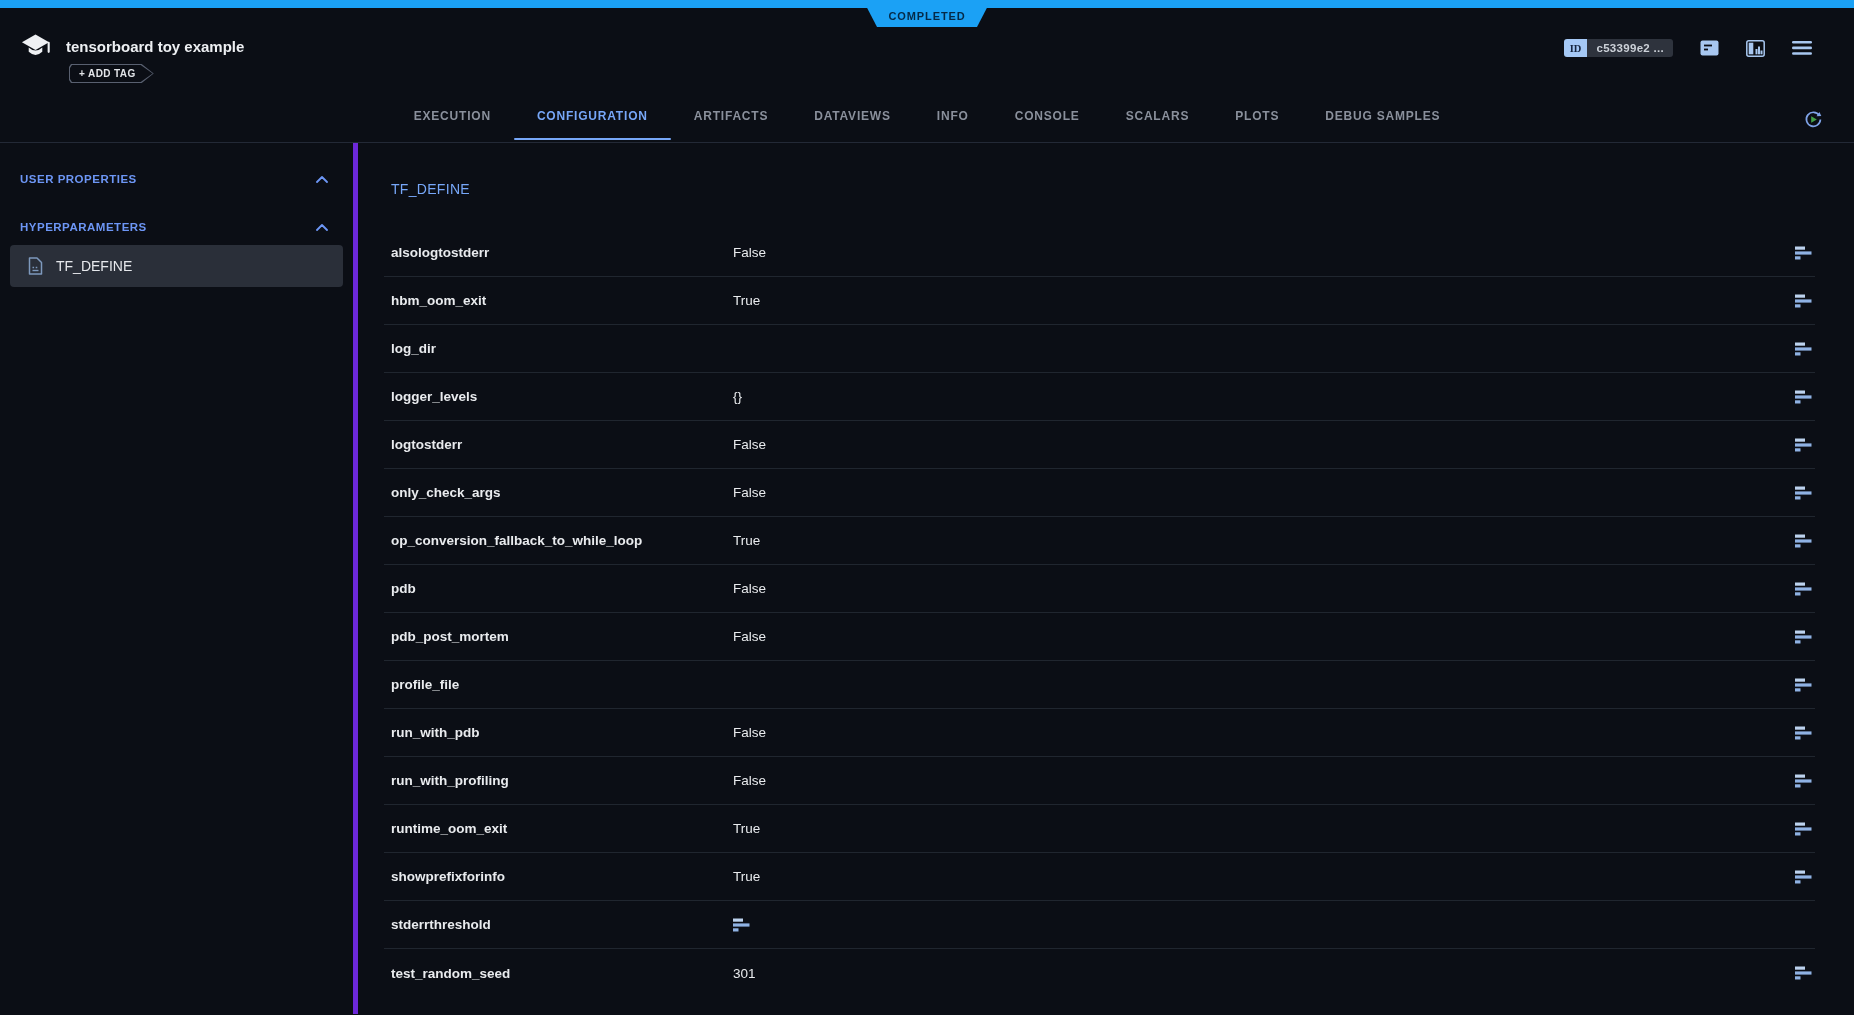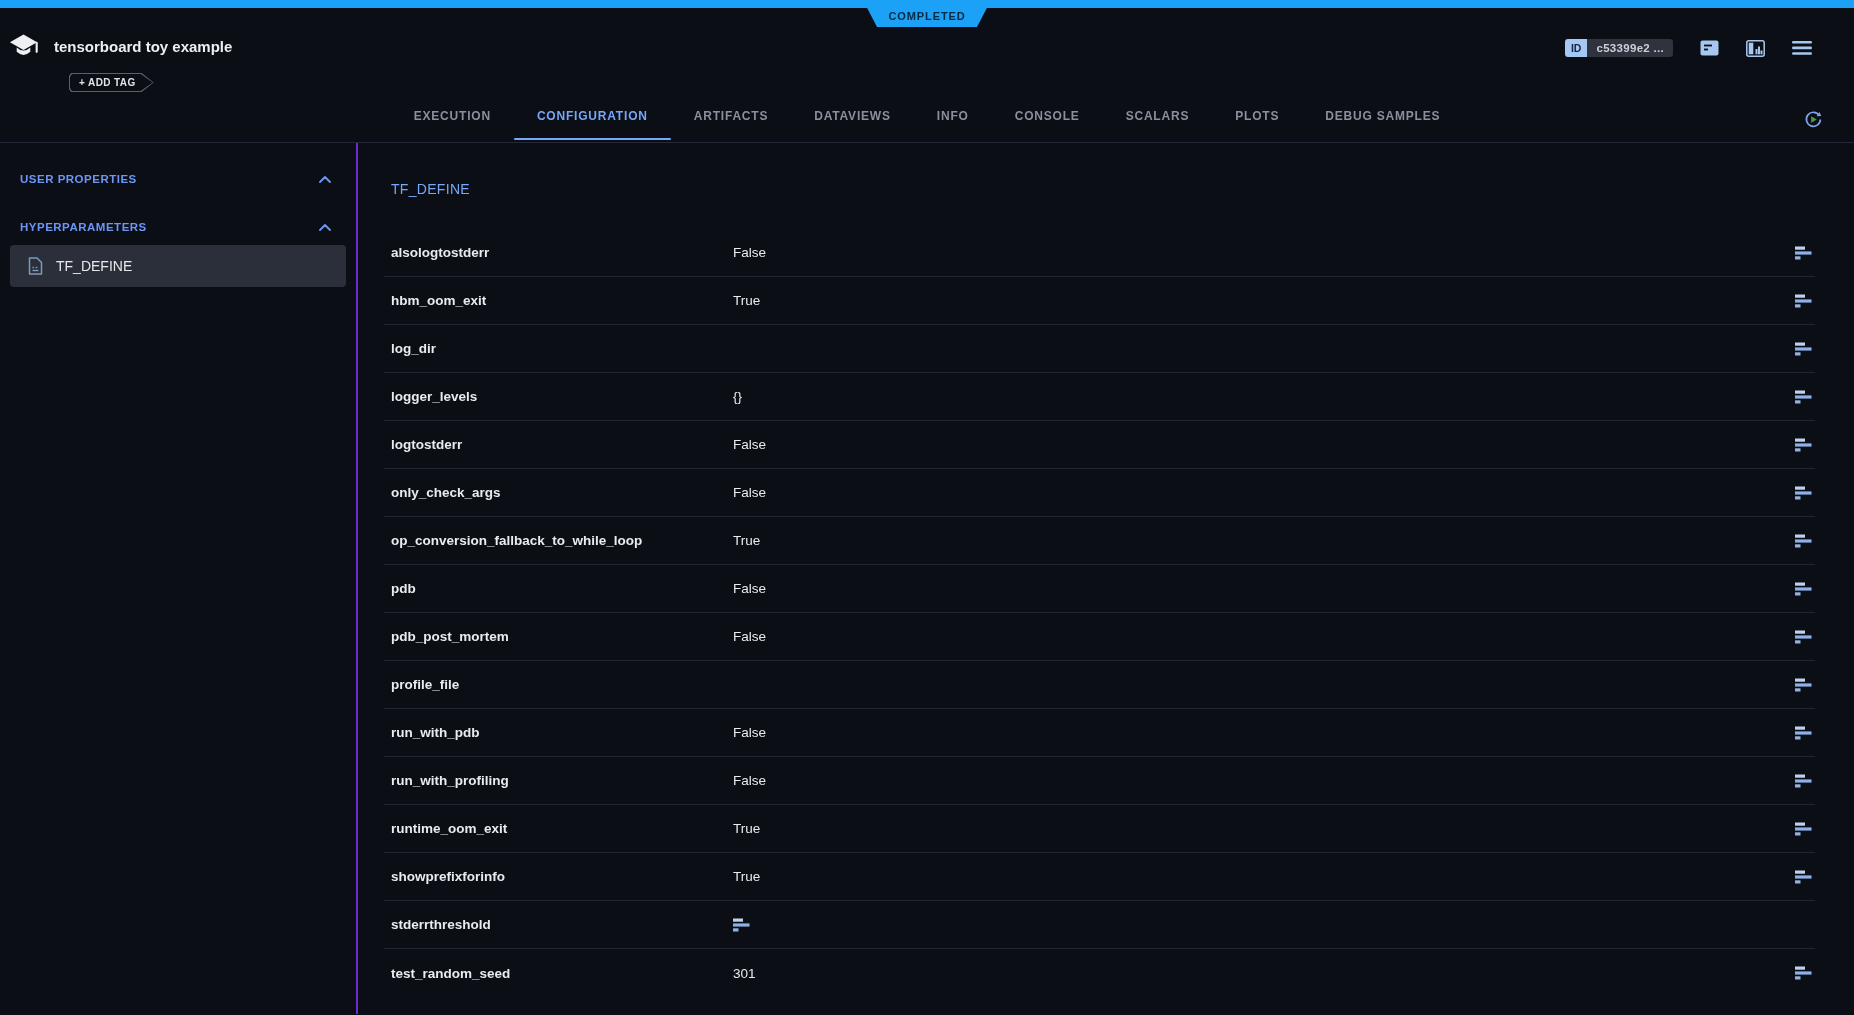--- a/index.html
+++ b/index.html
@@ -19,44 +19,44 @@
     position:absolute; left:50%; top:0; transform:translateX(-50%);
     width:128px; height:27px; background:#1ba1f5;
     clip-path:polygon(0 0, 100% 0, calc(100% - 14px) 100%, 14px 100%);
     display:flex; align-items:center; justify-content:center;
     padding-top:5px;
     font-size:11px; font-weight:700; letter-spacing:.9px; color:#052a47;
   }
 
   
   header { position:relative; height:135px; border-bottom:1px solid #232936; }
-  .brand { position:absolute; left:8px; top:24px; display:flex; align-items:center; gap:15px; }
+  .brand { position:absolute; left:20px; top:24px; display:flex; align-items:center; gap:15px; }
   .brand-title { font-size:15px; font-weight:700; color:#edeff2; }
 
   .add-tag {
-    position:absolute; left:69px; top:65px;
+    position:absolute; left:69px; top:56px;
     background:#596070; padding:1px; display:inline-flex;
     clip-path:polygon(2px 0, calc(100% - 12px) 0, 100% 50%, calc(100% - 12px) 100%, 2px 100%, 0 calc(100% - 3px), 0 3px);
     cursor:pointer;
   }
   .add-tag-inner {
     background:#0b0e15;
     clip-path:polygon(2px 0, calc(100% - 12px) 0, 100% 50%, calc(100% - 12px) 100%, 2px 100%, 0 calc(100% - 3px), 0 3px);
     display:flex; align-items:center;
     font-size:10px; font-weight:700; letter-spacing:.4px; color:#e2e4e8;
     padding:3px 17px 3px 9px;
   }
 
   .header-right { position:absolute; right:42px; top:31px; display:flex; align-items:center; gap:27px; }
   .id-group { display:flex; align-items:stretch; cursor:pointer; }
   .id-label {
     background:#a5c8f5; color:#16253f;
     font-size:10.5px; font-weight:700;
     padding:3px 6px; border-radius:3px 0 0 3px;
-    display:flex; align-items:center;
+    display:flex; align-items:center;font-family:Liberation Serif, serif;
   }
   .id-value {
     background:#2e333d; color:#ccd1d8;
     font-size:11.5px; padding:3px 9px; border-radius:0 3px 3px 0;
     display:flex; align-items:center; letter-spacing:.3px;font-weight:bold;
   }
   .hdr-icon-btn { background:none; border:none; padding:0; cursor:pointer; display:flex; align-items:center; }
 
   
   .tab-bar {
@@ -75,21 +75,21 @@
   .tab .tab-underline { display:none; }
   .tab.active .tab-underline {
     display:block; position:absolute; left:0; right:0; bottom:2px;
     height:2px; background:#77a7f8; border-radius:1px;
   }
   .refresh-btn { position:absolute; right:30px; bottom:9px; background:none; border:none; padding:0; cursor:pointer; }
 
   
   .main { display:flex; height:871px; }
 
-  .sidebar { width:358px; border-right:2px solid #6d28d9; padding-top:26px; flex-shrink:0; }
+  .sidebar { width:358px; border-right:5px solid #6d28d9; padding-top:26px; flex-shrink:0; }
   .side-title {
     display:flex; justify-content:space-between; align-items:center;
     padding:0 25px 0 20px; height:20px;
     font-size:11.5px; font-weight:700; letter-spacing:.5px; color:#6d96f5;
     cursor:pointer;
   }
   .side-item {
     display:flex; align-items:center; gap:13px;
     height:40px; margin:8px 10px 0; padding-left:18px;
     border-radius:4px; font-size:14px; color:#e6e8ec; cursor:pointer;

